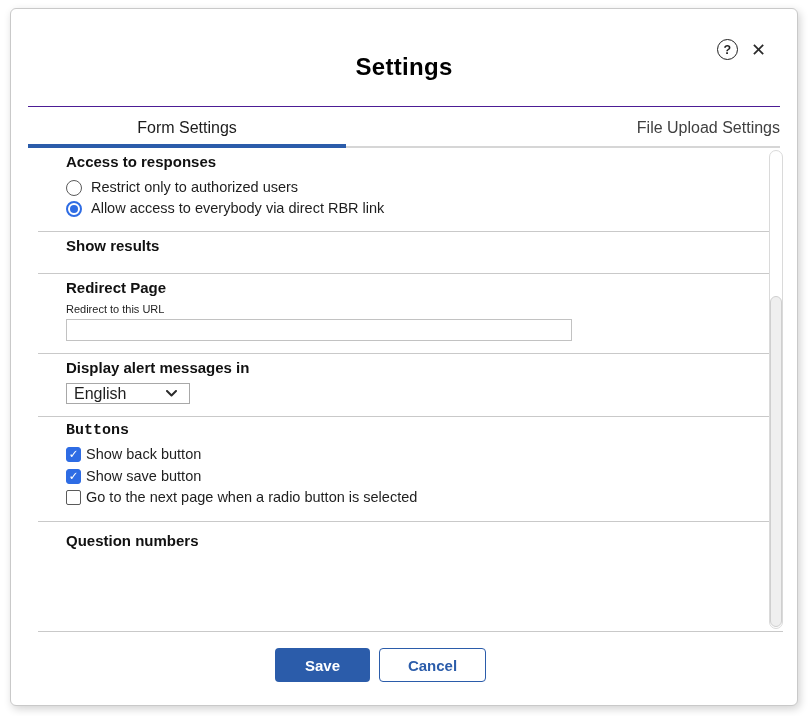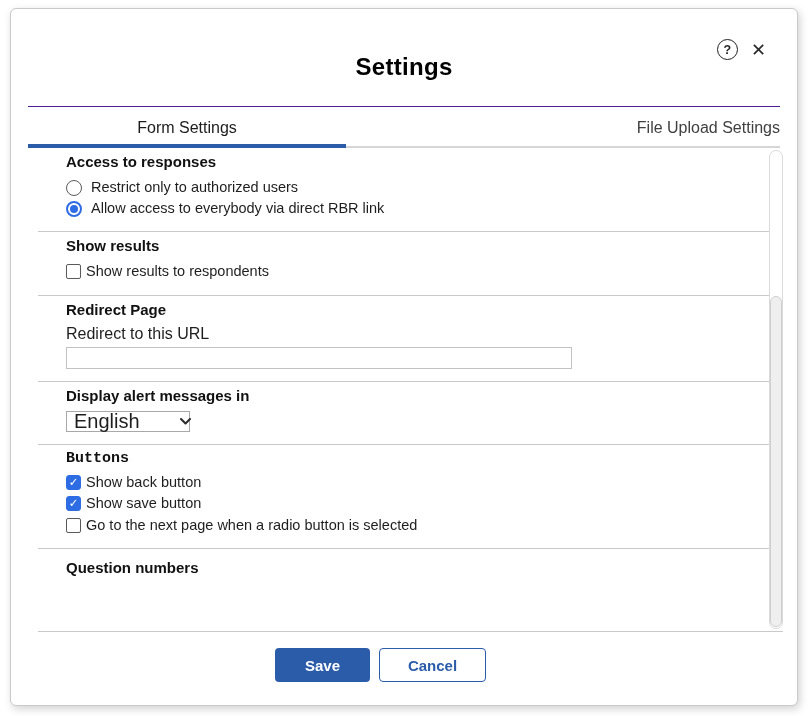--- a/index.html
+++ b/index.html
@@ -70,29 +70,29 @@
   
   .checkbox {
     width: 15px; height: 15px; border: 1px solid #5a5a5a; border-radius: 2px;
     display: inline-flex; align-items: center; justify-content: center;
     background: #fff; flex: none;
   }
   .checkbox .check-glyph { display: none; color: #fff; font-size: 11.5px; font-weight: bold; line-height: 1; }
   .checkbox.checked { background: #2e6ce4; border-color: #2e6ce4; border-radius: 3px; }
   .checkbox.checked .check-glyph { display: block; }
   
-  .field-label { font-size: 16px; margin-bottom: 4px; }
+  .field-label { font-size: 11px; margin-bottom: 4px; }
   .url-input {
     width: 506px; height: 22px; border: 1px solid #c2c2c2; background: #fff;
     font-family: inherit; font-size: 14px; padding: 0 6px; border-radius: 0;
   }
   .select-box {
     width: 124px; height: 21px; border: 1px solid #a8a8a8; background: #fff;
-    display: flex; align-items: center; justify-content: space-between;
-    padding: 0 7px; font-size: 20px; cursor: pointer; gap: 40px;
+    display: flex; align-items: center; justify-content: flex-start;
+    padding: 0 7px; font-size: 16px; cursor: pointer; gap: 40px;
   }
   
   .scrollbar {
     position: relative; width: 14px; flex: none; margin-top: 2px; height: 479px;
     border: 1px solid #dadada; border-radius: 7px; background: #fff;
   }
   .scroll-thumb {
     position: absolute; left: 0; right: 0; top: 145px; height: 331px;
     background: #efefef; border: 1px solid #cfcfcf; border-radius: 6px;
   }
@@ -141,24 +141,20 @@
         <label class="opt-row">
           <span class="radio checked">
               <span class="radio-dot"></span>
             </span>
           <span>Allow access to everybody via direct RBR link</span>
         </label>
       </div>
 
       <div class="section">
         <div class="section-heading">Show results</div>
-        <label class="opt-row cb-row">
-          <span class="checkbox"></span>
-          <span>Show results to respondents</span>
-        </label>
       </div>
 
       <div class="section">
         <div class="section-heading">Redirect Page</div>
         <div class="field-label">Redirect to this URL</div>
         <input class="url-input" type="text" value="" style="">
       </div>
 
       <div class="section">
         <div class="section-heading">Display alert messages in</div>

